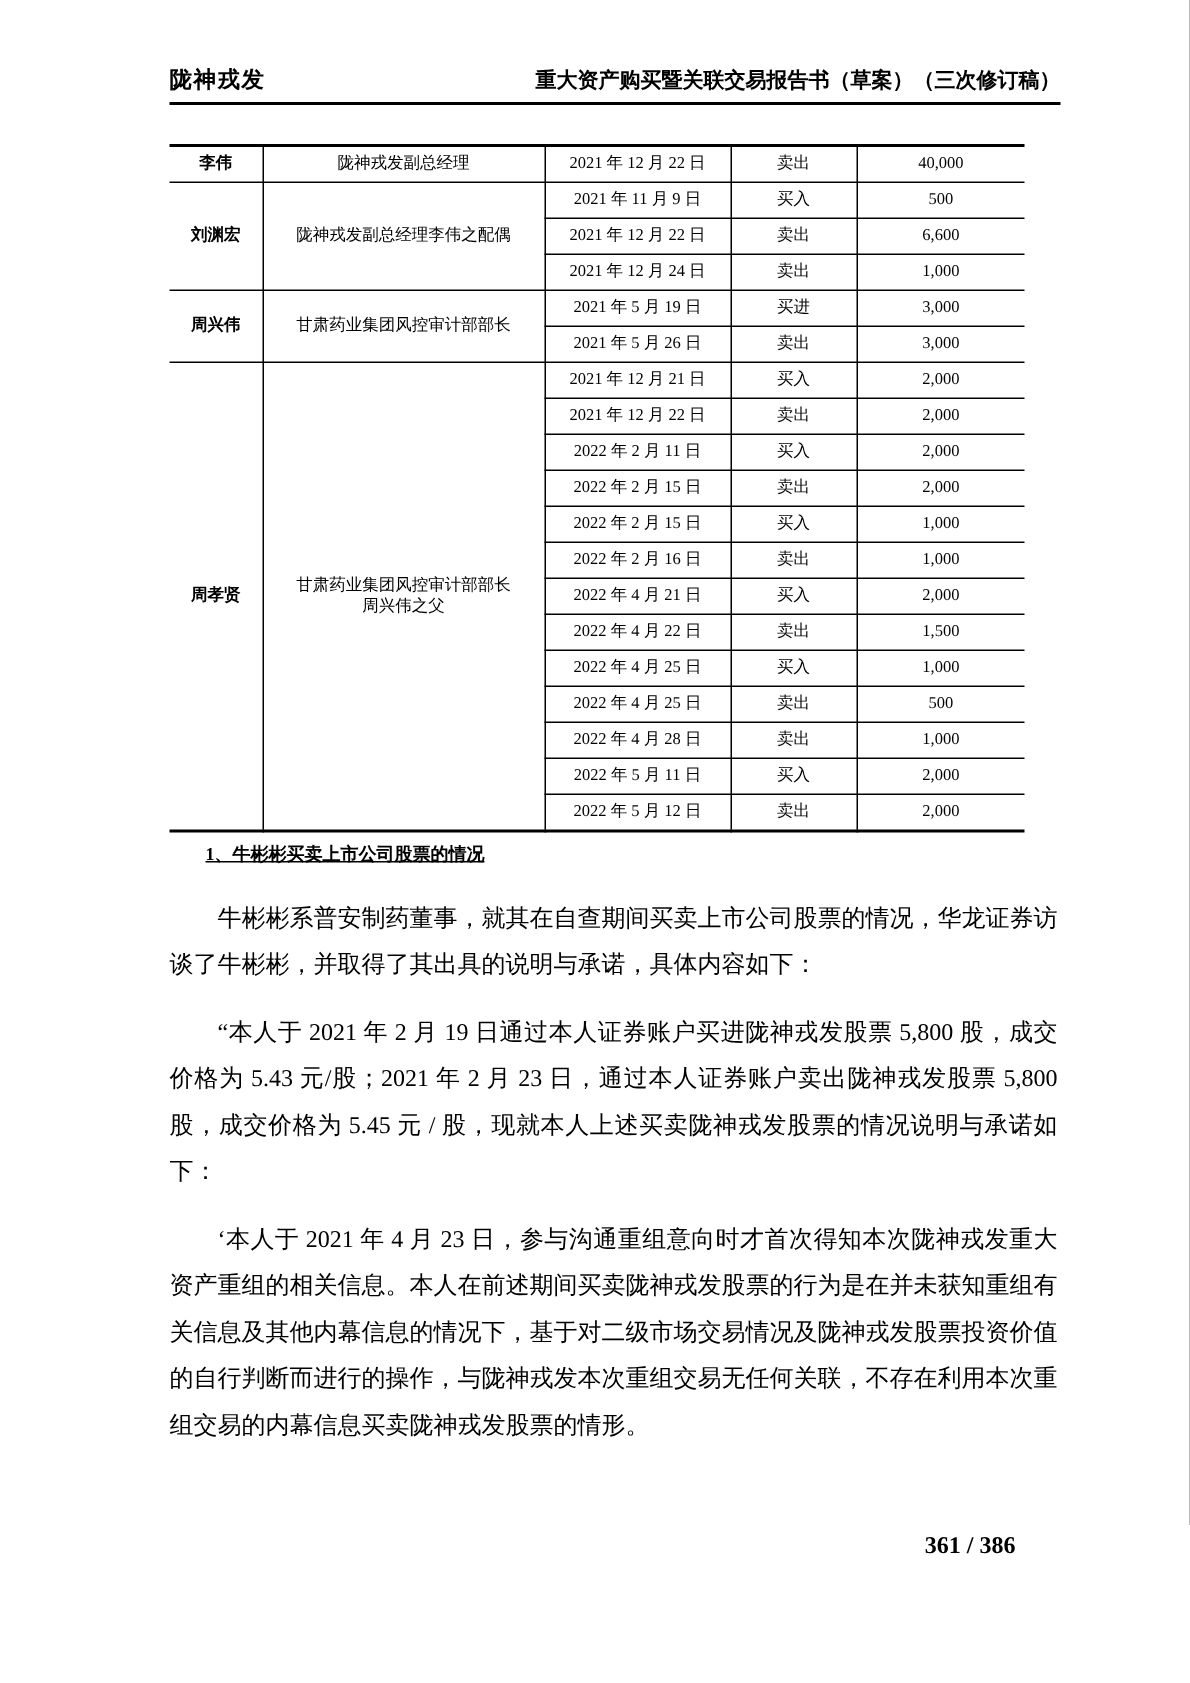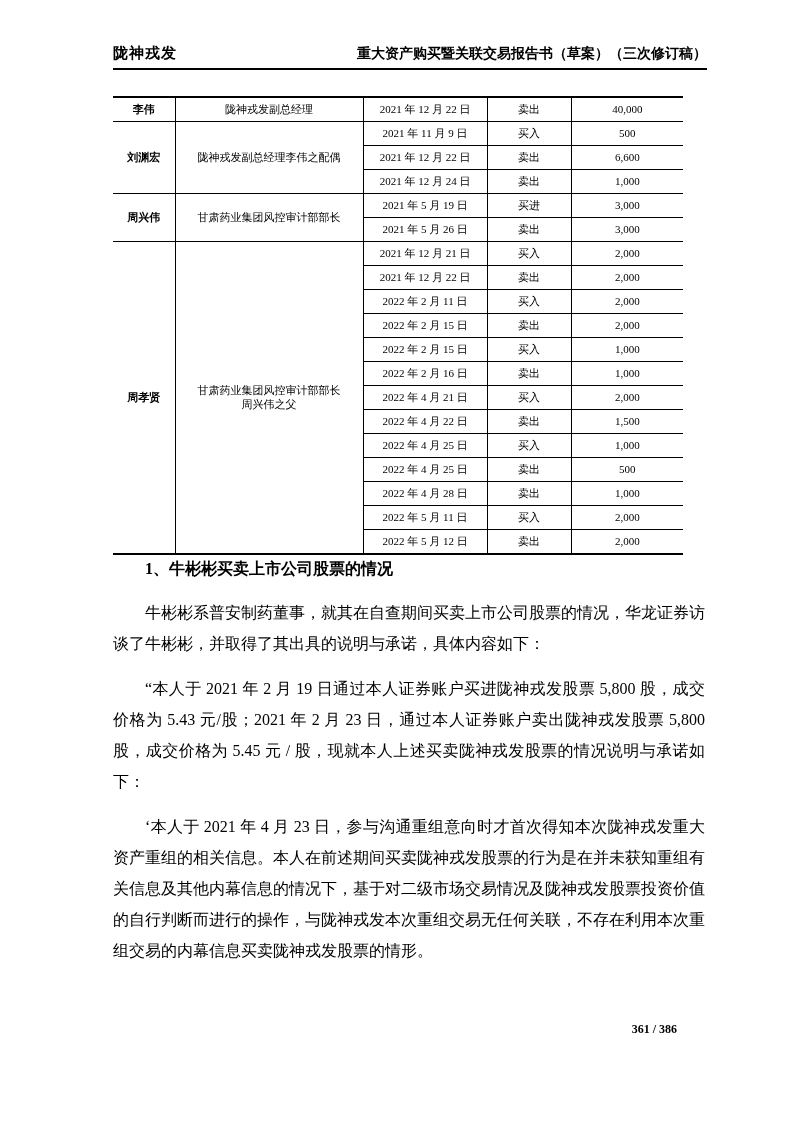--- a/index.html
+++ b/index.html
@@ -47,33 +47,34 @@
   table.trades td.name-cell{font-weight:bold;}
   
   .bodytext{
     position:absolute;left:113px;top:558px;width:592px;
     font-size:16px;
   }
   .bodytext .heading{
     font-weight:bold;
     text-indent:2em;
     margin:0 0 17px 0;
-    font-size:16px;
+    font-size:12px;
     line-height:22px;
+    text-decoration:underline;
   }
   .bodytext p{
     margin:0 0 14px 0;
     text-indent:2em;
     line-height:31px;
     text-align:justify;
   }
   
   .footer{
     position:absolute;top:1022px;right:116px;
-    font-size:12px;font-weight:bold;
+    font-size:16px;font-weight:bold;
   }
 </style>
 </head>
 <body>
 
 <div class="page">
 
   <div class="header">
     <span class="h-left">陇神戎发</span>
     <span class="h-right">重大资产购买暨关联交易报告书（草案）（三次修订稿）</span>

